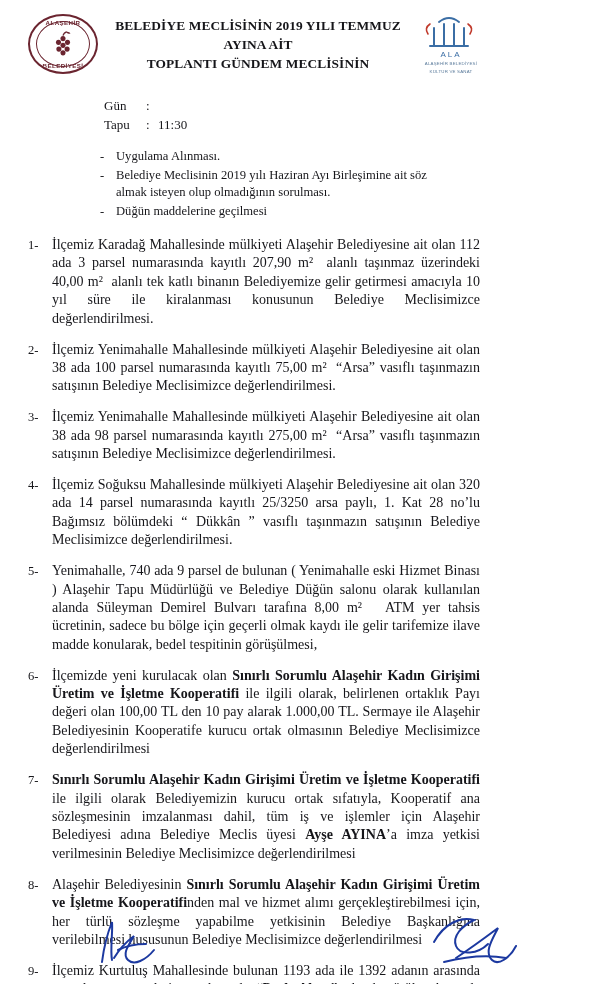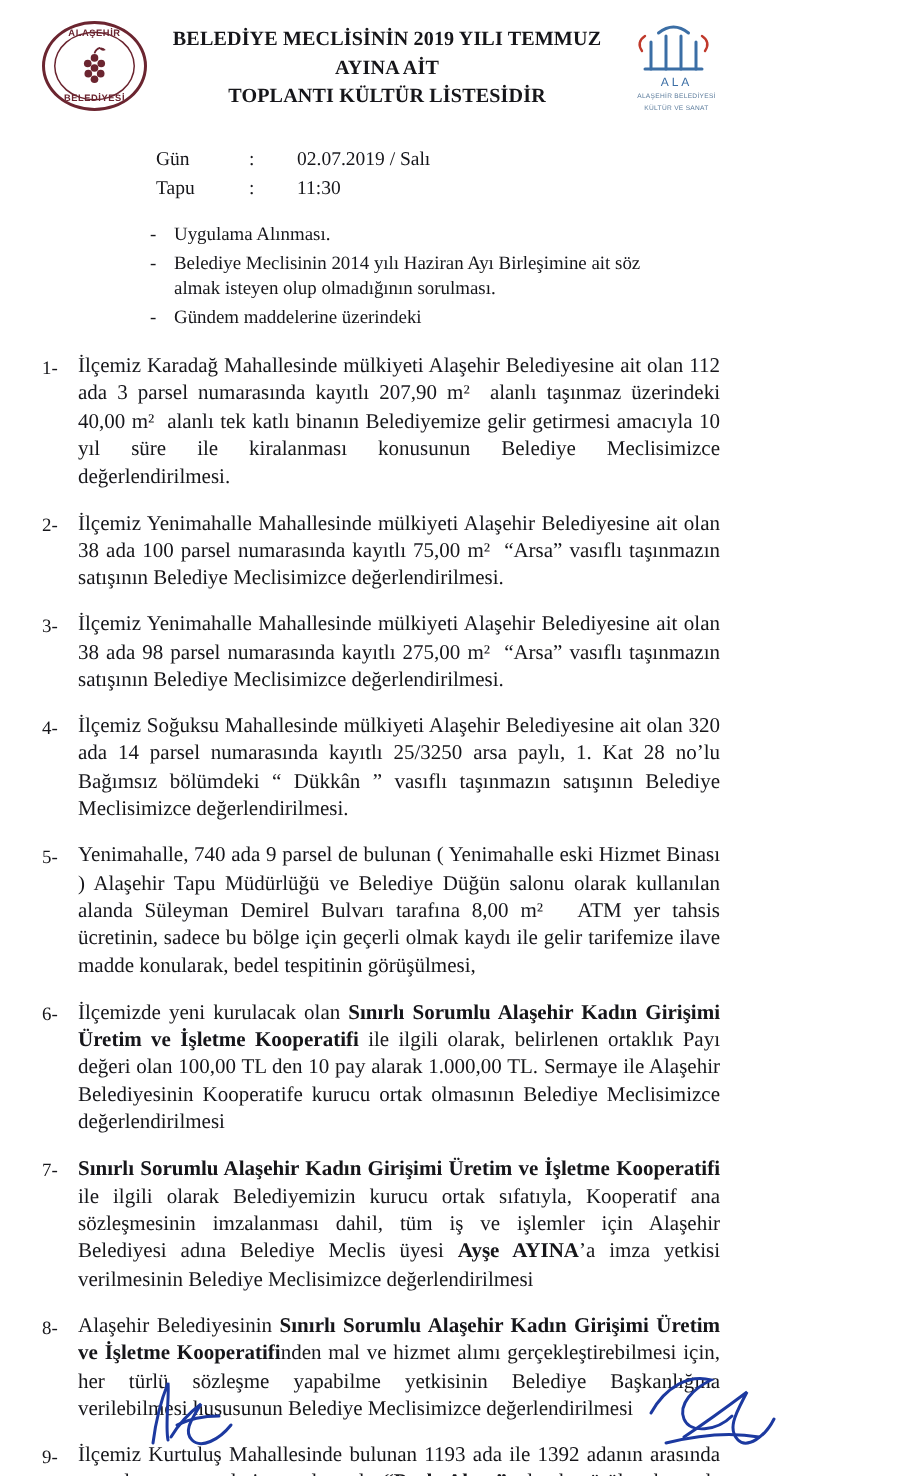--- a/index.html
+++ b/index.html
@@ -136,21 +136,20 @@
 
   
   .meta {
     margin-top: 12px;
     margin-left: 78px;
     font-size: 13px;
     line-height: 19px;
   }
   .meta-row {
     display: flex;
-    gap: 20px;
   }
   .meta-label {
     width: 42px;
     flex: 0 0 42px;
   }
   .meta-colon {
     width: 12px;
     flex: 0 0 12px;
   }
   .meta-value {
@@ -248,21 +247,21 @@
             <circle cx="20" cy="31" r="3.4"></circle>
           </g>
           <path d="M20 8 q1 -4 5 -5" stroke="#6b2530" stroke-width="1.6" fill="none"></path>
           <path d="M24 3 q4 -1 6 2 q-4 2 -6 -2z" fill="#6b2530"></path>
         </svg>
       </div>
     </div>
 
     <div class="title-block">
       <div class="title-line">BELEDİYE MECLİSİNİN 2019 YILI TEMMUZ AYINA AİT</div>
-      <div class="title-line">TOPLANTI KÜLTÜR LİSTESİDİR</div>
+      <div class="title-line">TOPLANTI GÜNDEM MECLİSİNİN</div>
     </div>
 
     <div class="logo-right">
       <div class="ala-mark">
         <svg viewBox="0 0 62 40" width="62" height="40">
           <g stroke="#3b6ea5" stroke-width="2" fill="none" stroke-linecap="round">
             <path d="M14 34 L14 16"></path>
             <path d="M24 34 L24 12"></path>
             <path d="M34 34 L34 12"></path>
             <path d="M44 34 L44 16"></path>
@@ -278,41 +277,40 @@
       <div class="ala-text">ALA</div>
       <div class="ala-sub">ALAŞEHİR BELEDİYESİ</div>
       <div class="ala-sub">KÜLTÜR VE SANAT</div>
     </div>
   </div>
 
   <div class="meta">
     <div class="meta-row">
       <div class="meta-label">Gün</div>
       <div class="meta-colon">:</div>
-      <div class="meta-value">02.07.2019 / Salı</div>
     </div>
     <div class="meta-row">
       <div class="meta-label">Tapu</div>
       <div class="meta-colon">:</div>
       <div class="meta-value">11:30</div>
     </div>
   </div>
 
   <div class="bullets">
     <div class="bullet-row">
       <div class="bullet-dash">-</div>
       <div class="bullet-text">Uygulama Alınması.</div>
     </div>
     <div class="bullet-row">
       <div class="bullet-dash">-</div>
-      <div class="bullet-text">Belediye Meclisinin 2014 yılı Haziran Ayı Birleşimine ait söz almak isteyen olup olmadığının sorulması.</div>
+      <div class="bullet-text">Belediye Meclisinin 2019 yılı Haziran Ayı Birleşimine ait söz almak isteyen olup olmadığının sorulması.</div>
     </div>
     <div class="bullet-row">
       <div class="bullet-dash">-</div>
-      <div class="bullet-text">Gündem maddelerine üzerindeki</div>
+      <div class="bullet-text">Düğün maddelerine geçilmesi</div>
     </div>
   </div>
 
   <div class="items">
     <div class="item">
       <div class="item-num">1-</div>
       <div class="item-body">İlçemiz Karadağ Mahallesinde mülkiyeti Alaşehir Belediyesine ait olan 112 ada 3 parsel numarasında kayıtlı 207,90 m²&nbsp; alanlı taşınmaz üzerindeki 40,00 m²&nbsp; alanlı tek katlı binanın Belediyemize gelir getirmesi amacıyla 10 yıl süre ile kiralanması konusunun Belediye Meclisimizce değerlendirilmesi.</div>
     </div>
     <div class="item">
       <div class="item-num">2-</div>

